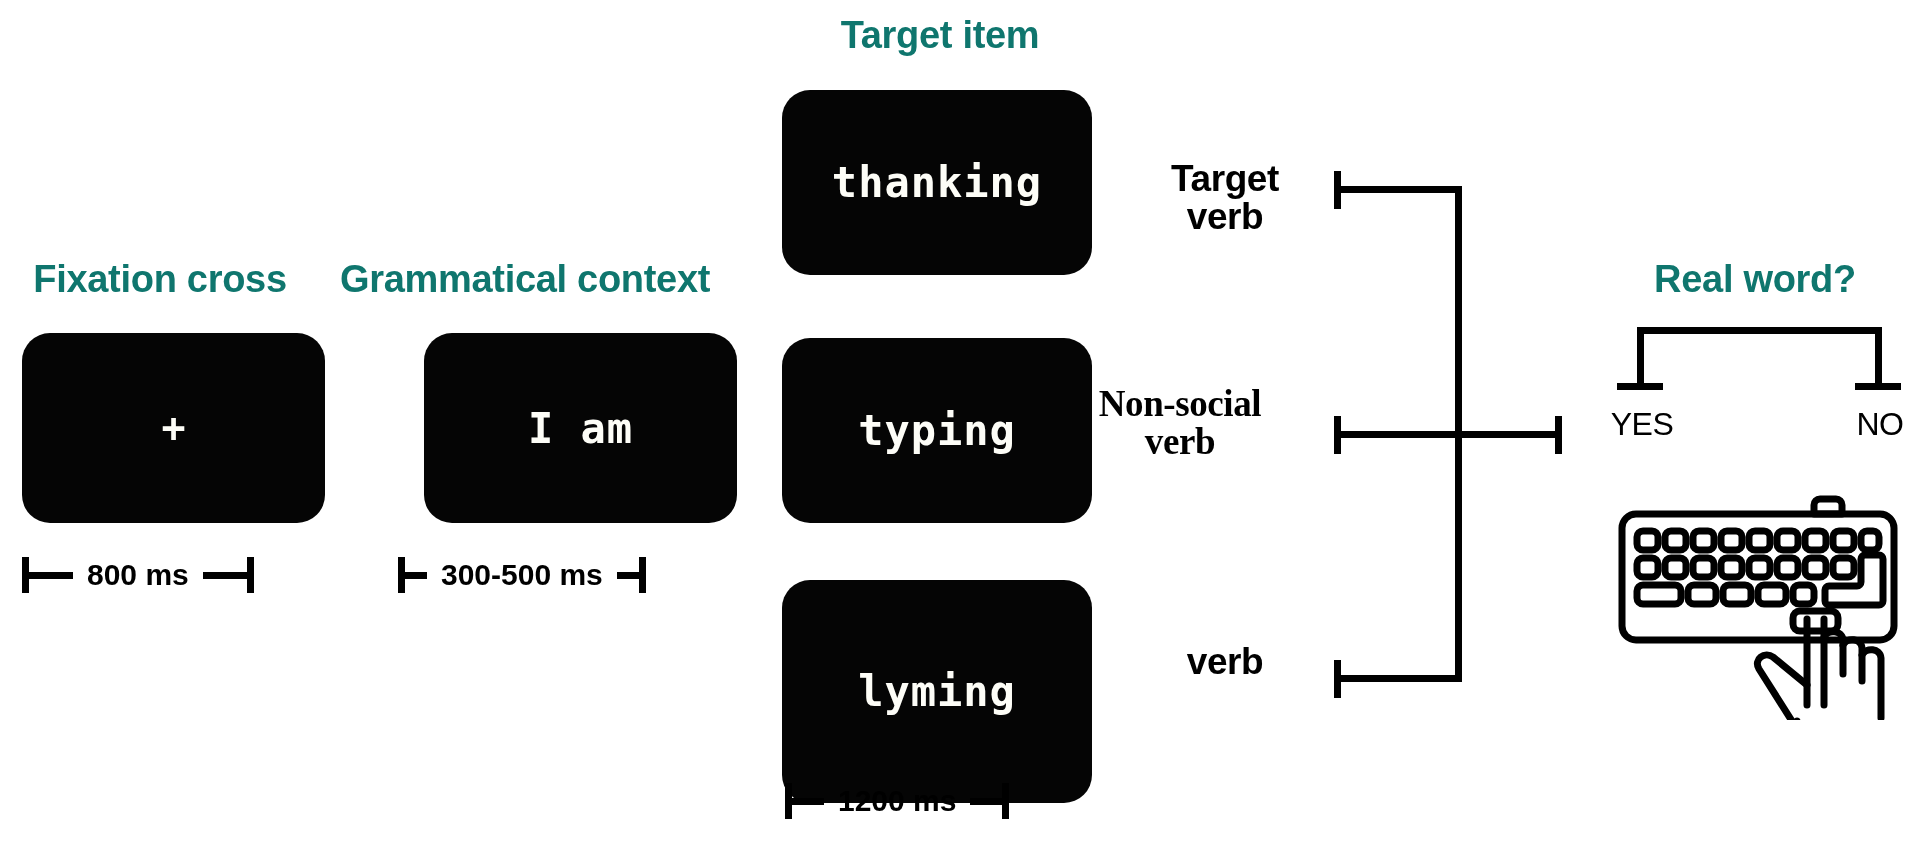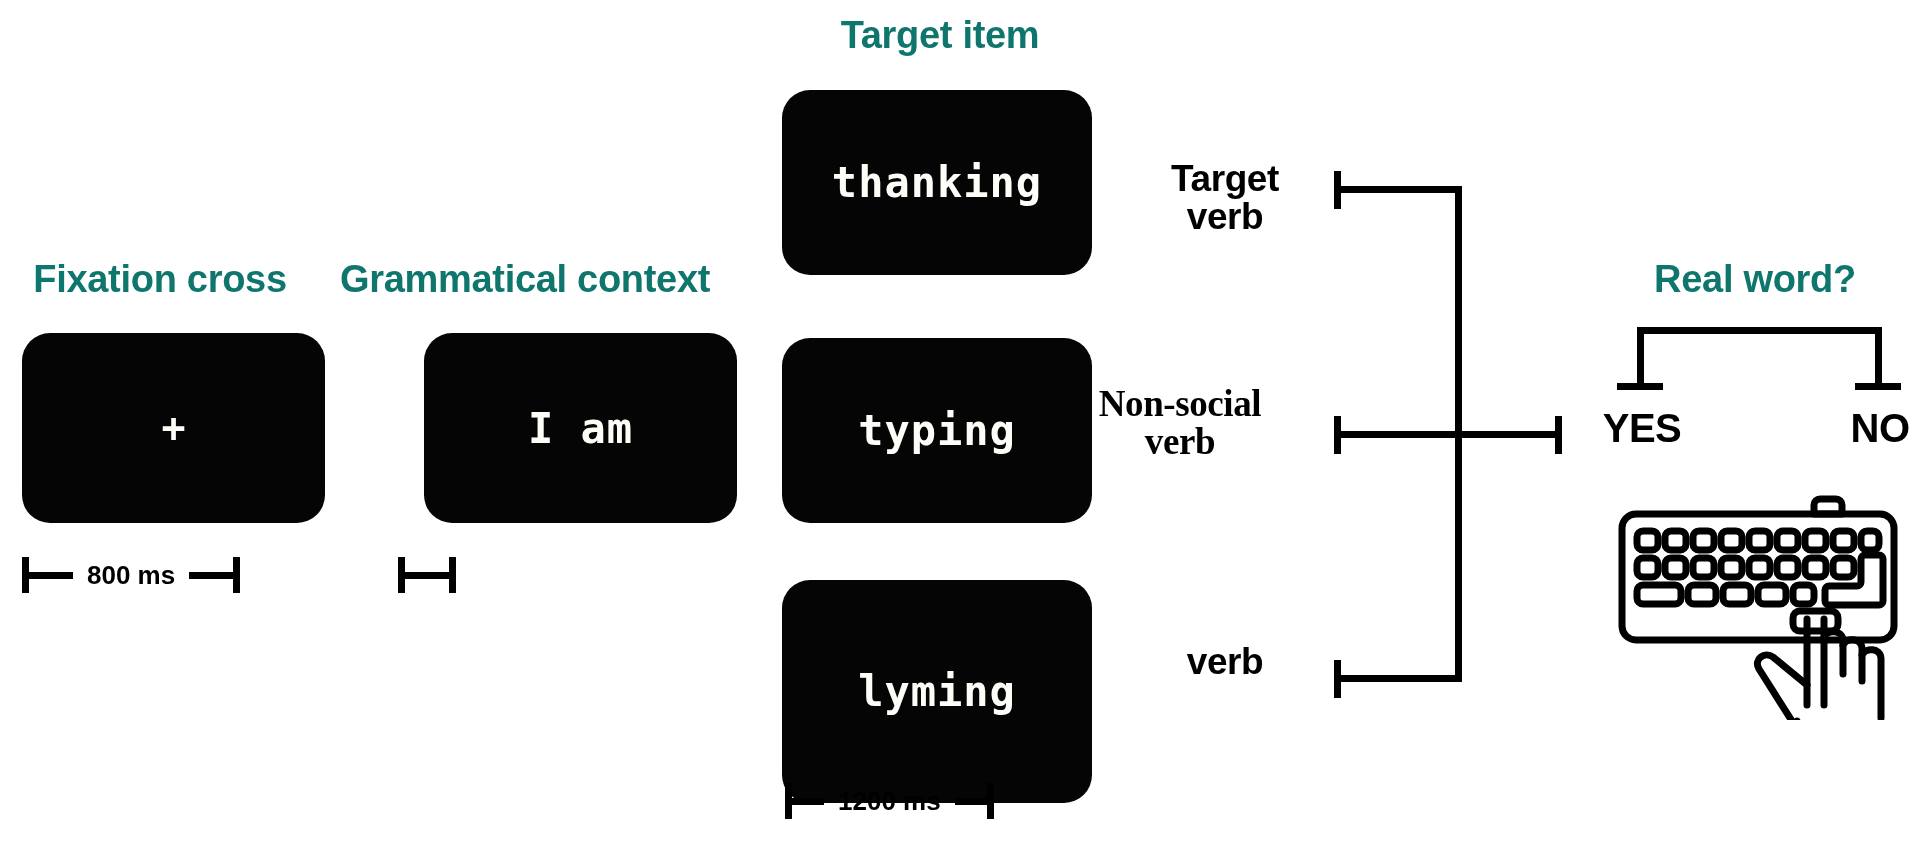--- a/index.html
+++ b/index.html
@@ -68,21 +68,21 @@
     flex: 0 0 auto;
   }
   .dur-line {
     height: 7px;
     background: #000;
     flex: 0 0 auto;
   }
   .dur-label {
     font-family: "Liberation Sans", sans-serif;
     font-weight: bold;
-    font-size: 26px;
+    font-size: 30px;
     color: #000;
     white-space: nowrap;
     padding: 0 14px;
     flex: 0 0 auto;
   }
 
   
   .cond-label {
     position: absolute;
     font-family: "Liberation Sans", sans-serif;
@@ -116,22 +116,22 @@
     position: absolute;
     background: #000;
     height: 7px;
     width: 46px;
   }
 
   
   .answer {
     position: absolute;
     font-family: "Liberation Sans", sans-serif;
-    font-weight: bold;
-    font-size: 40px;
+    font-weight: normal;
+    font-size: 32px;
     color: #000;
     white-space: nowrap;
     letter-spacing: -0.5px;
   }
 
   
   .keyboard-wrap {
     position: absolute;
   }
 </style>
@@ -156,20 +156,21 @@
 
   <div class="heading" style="left:330px; top:258px; width:390px;">Grammatical context</div>
 
   <div class="screen" style="left:392px; top:333px; width:313px; height:190px;margin-left:32px;">
     <span class="screen-text">I am</span>
   </div>
 
   <div class="duration" style="left:398px; top:552px;">
     <div class="dur-cap"></div>
     <div class="dur-line" style="width:22px;"></div>
+    <div class="dur-label">300-500 ms</div>
     <div class="dur-line" style="width:22px;"></div>
     <div class="dur-cap"></div>
   </div>
 
   <div class="heading" style="left:770px; top:14px; width:340px;">Target item</div>
 
   <div class="screen" style="left:782px; top:90px; width:310px; height:185px;">
     <span class="screen-text">thanking</span>
   </div>
 

